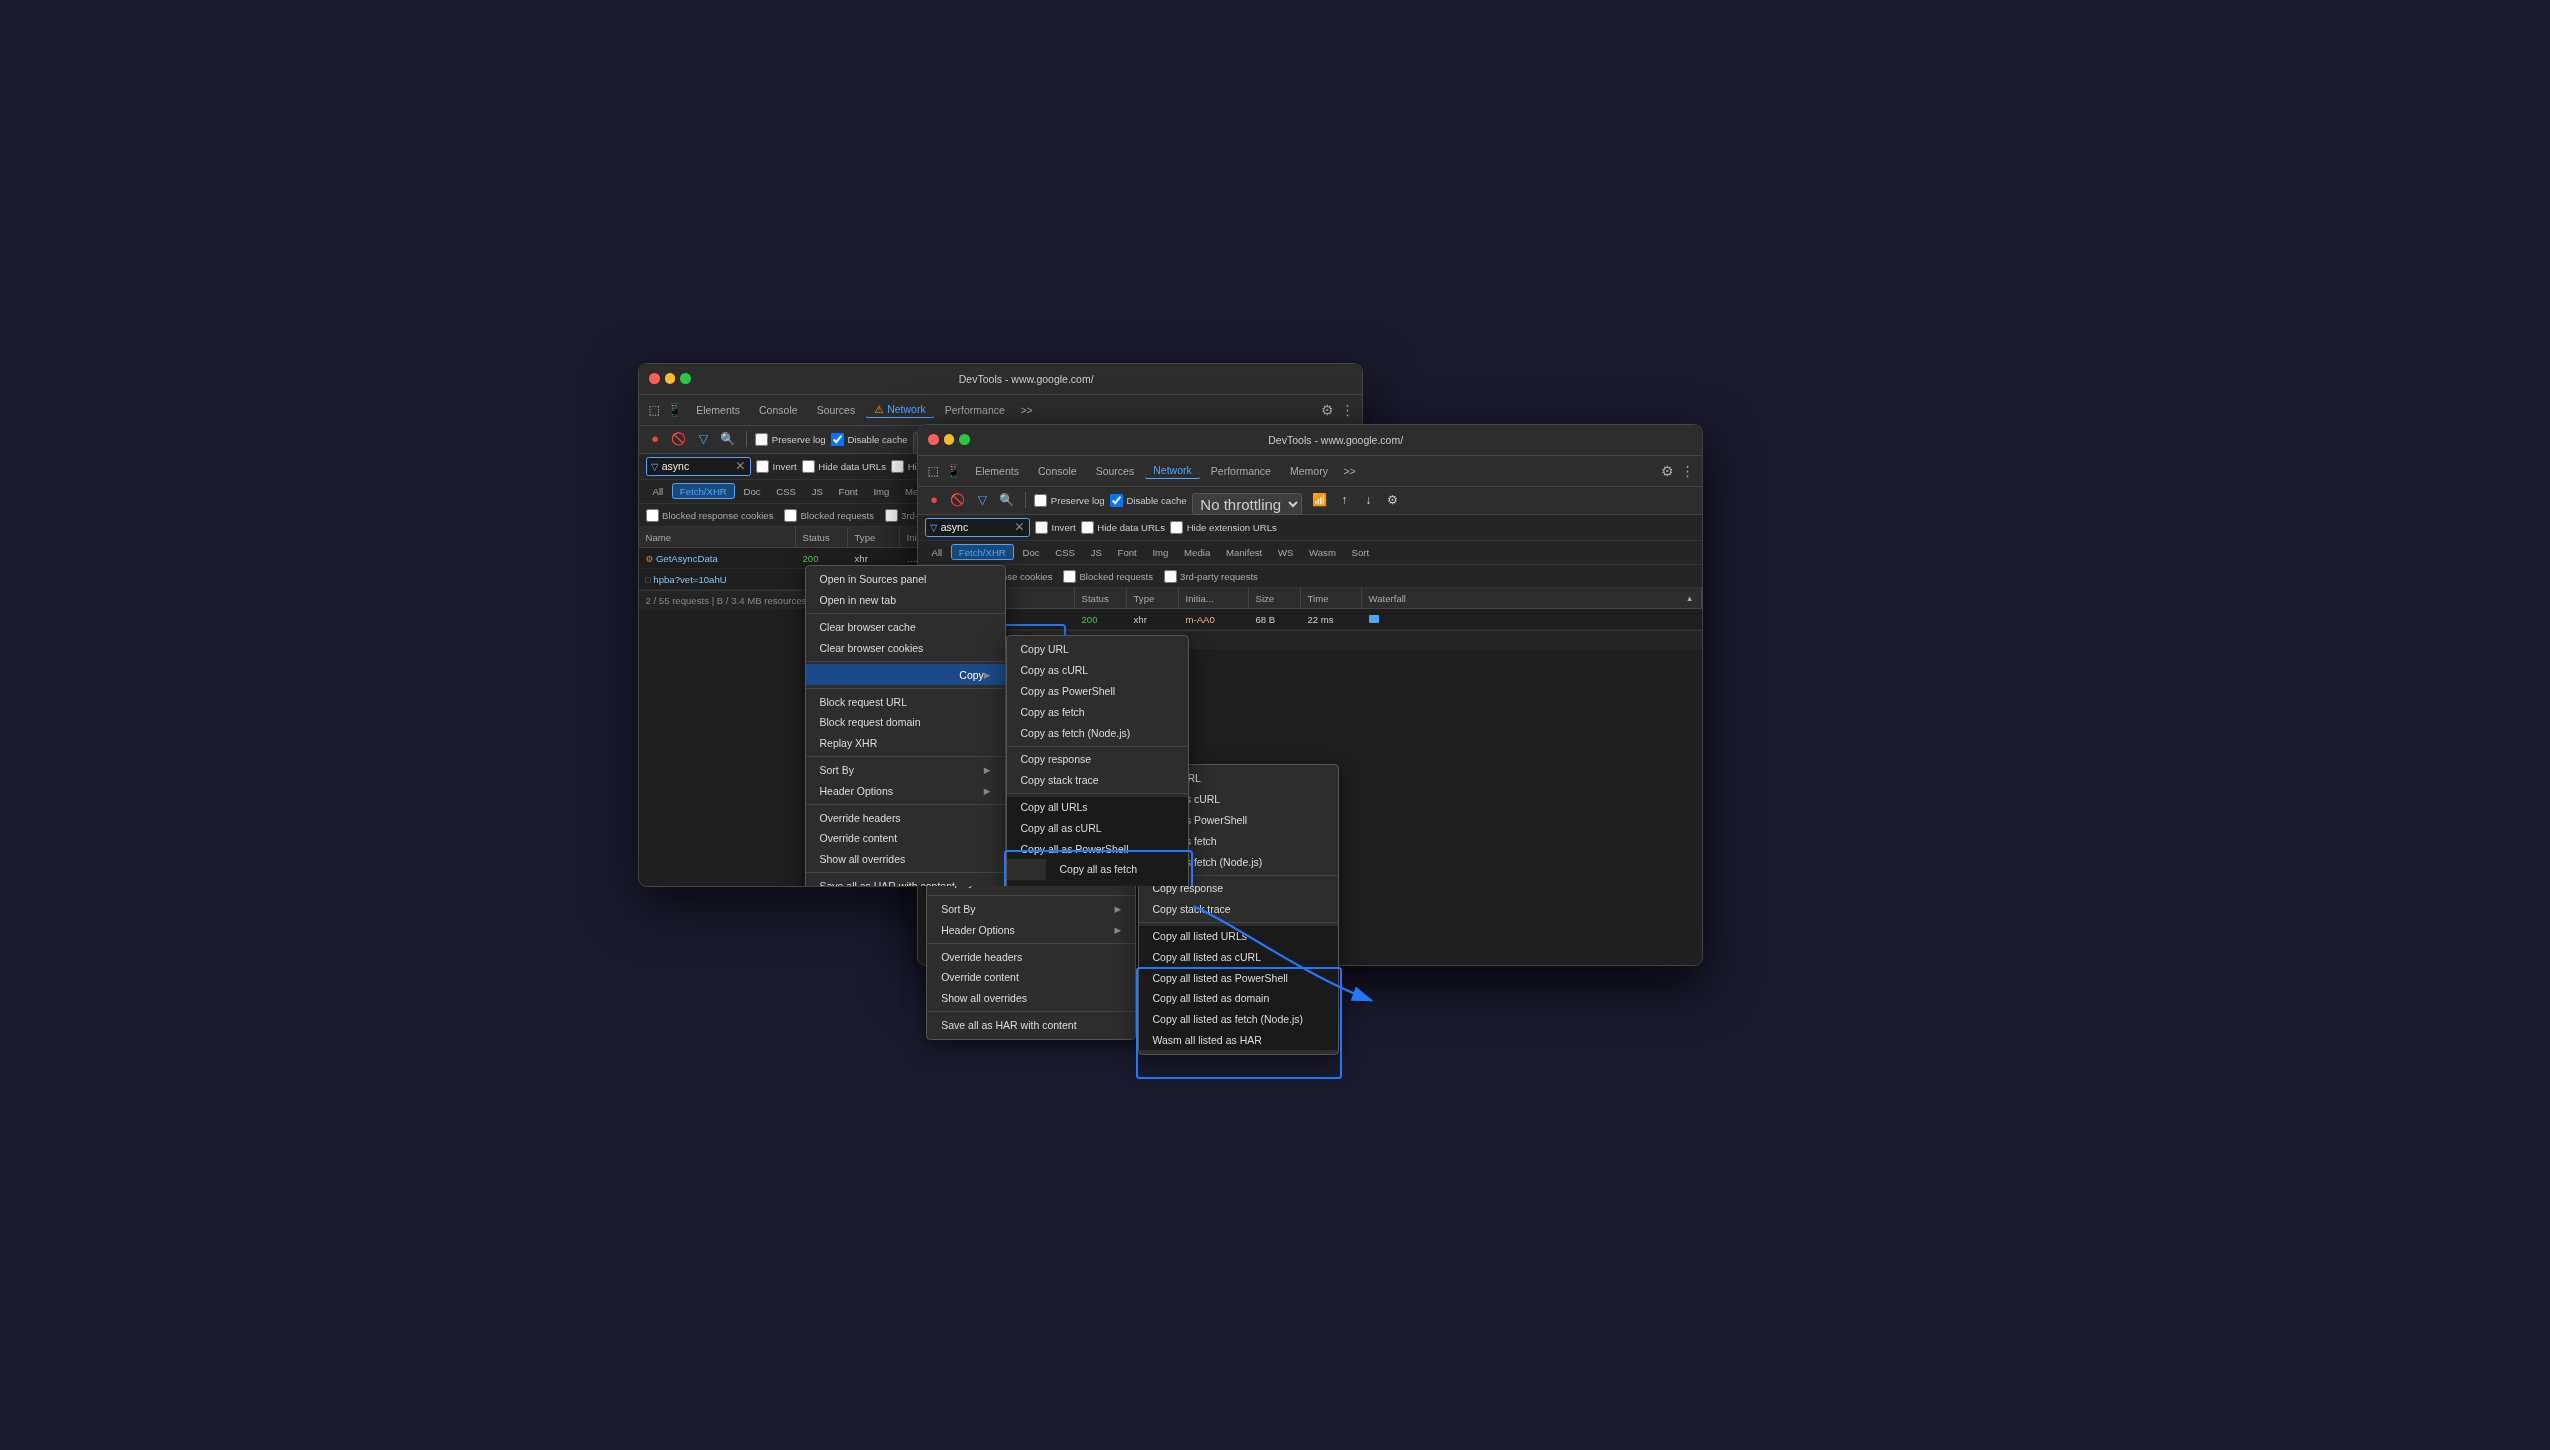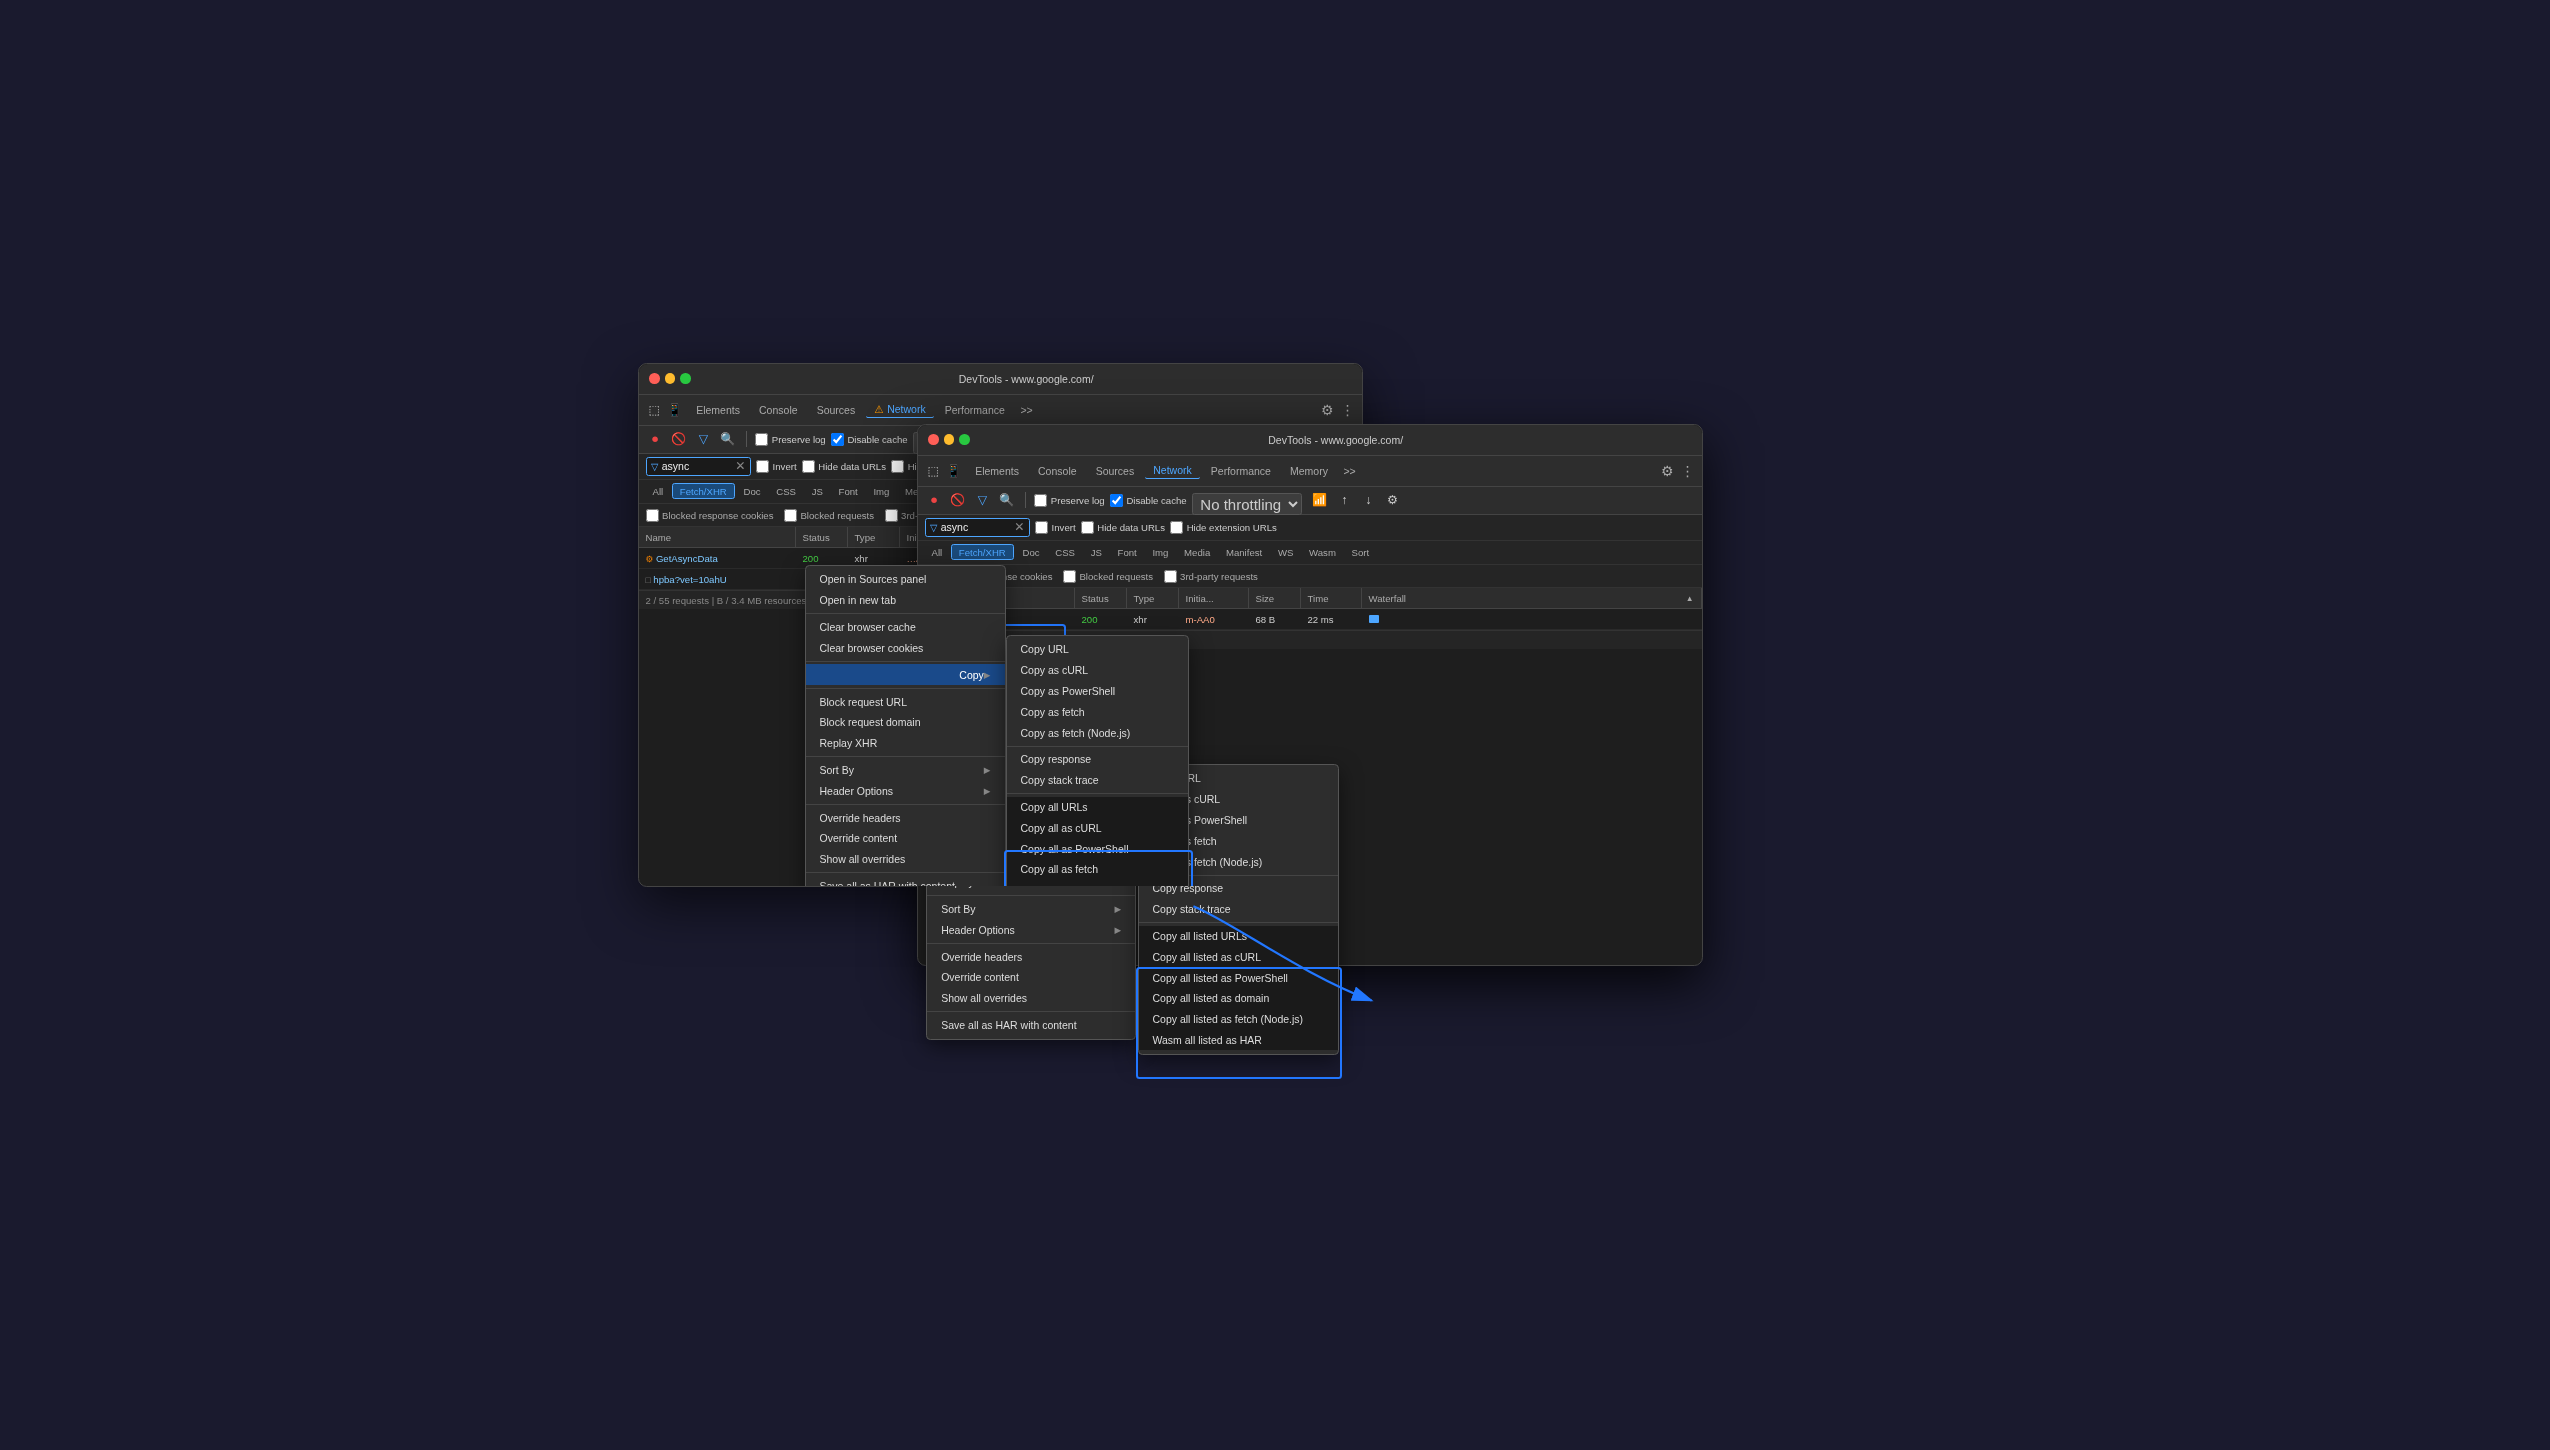--- a/index.html
+++ b/index.html
@@ -557,21 +557,21 @@
       <div class="cm-item">Copy as PowerShell</div>
       <div class="cm-item">Copy as fetch</div>
       <div class="cm-item">Copy as fetch (Node.js)</div>
       <div class="cm-separator"></div>
       <div class="cm-item">Copy response</div>
       <div class="cm-item">Copy stack trace</div>
       <div class="cm-separator"></div>
       <div class="cm-item" style="background:#1a1a1a;">Copy all URLs</div>
       <div class="cm-item" style="background:#1a1a1a;">Copy all as cURL</div>
       <div class="cm-item" style="background:#1a1a1a;">Copy all as PowerShell</div>
-      <div class="cm-item" style="background:#1a1a1a;">Copy all as fetch</div>
+      <div class="cm-item" style="background:#1a1a1a;margin-left:39px;">Copy all as fetch</div>
       <div class="cm-item" style="background:#1a1a1a;">Copy all as fetch (Node.js)</div>
 
     </div>
 
     <div class="highlight-box" style="top:486px;left:365px;width:189px;height:115px;"></div>
   </div>
 
   <div class="devtools-front">
 
     <div class="titlebar">

